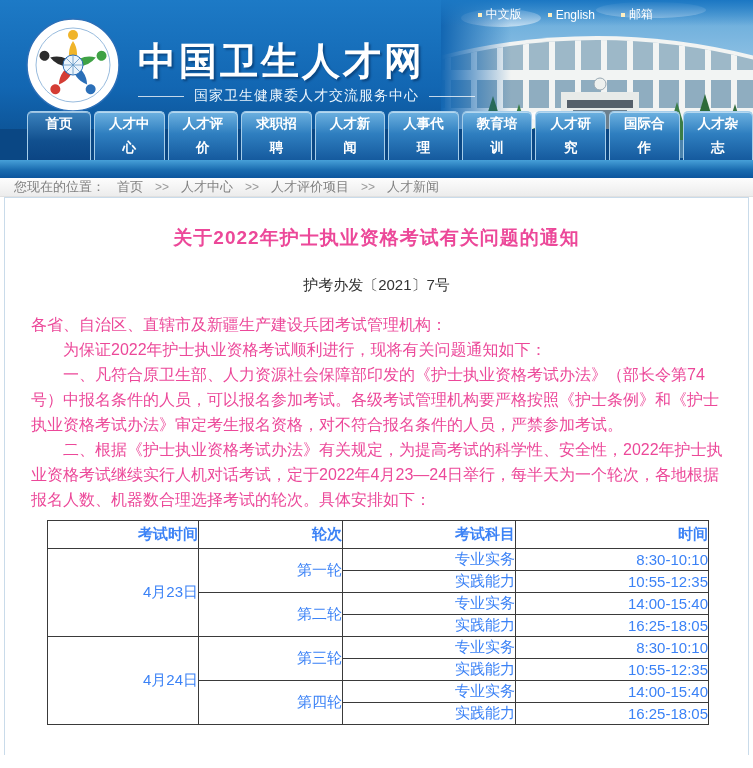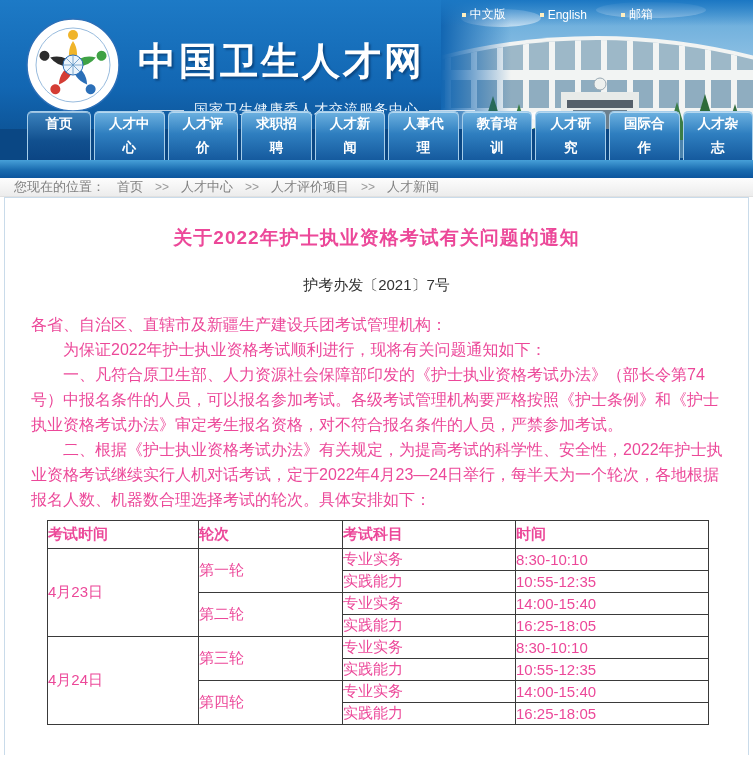--- a/index.html
+++ b/index.html
@@ -4,29 +4,29 @@
 <style>
   * { margin:0; padding:0; box-sizing:border-box; }
   html,body { background:#ffffff; }
   body { font-family:"Liberation Sans","DejaVu Sans",sans-serif; }
   .page { position:relative; width:753px; height:768px; margin:0 auto; background:#fff; overflow:hidden; }
 
   
   .site-header { position:relative; height:160px;
     background:linear-gradient(180deg,#1d7ac6 0%,#1266b2 55%,#0a4a88 100%); }
   .photo-wrap { position:absolute; top:0; right:0; width:312px; height:158px; }
-  .top-links { position:absolute; top:6px; right:100px; display:flex; gap:34px; z-index:5; }
+  .top-links { position:absolute; top:6px; right:100px; display:flex; gap:26px; z-index:5; }
   .top-link { display:flex; align-items:center; gap:4px; color:#fff; font-size:12px;
     text-decoration:none; cursor:pointer; }
   .dot { width:4px; height:4px; background:#ffefc0; display:inline-block; }
   .logo { position:absolute; left:25px; top:17px; width:96px; height:96px; z-index:4; }
   .brand { position:absolute; left:138px; top:36px; z-index:4; }
   .site-name { color:#ffffff; font-size:38px; font-weight:bold; letter-spacing:3px;
     text-shadow:2px 2px 2px rgba(0,30,70,.45); }
-  .site-sub { margin-top:14px; display:flex; align-items:center; gap:10px; color:#eaf4fc;
+  .site-sub { display:flex; align-items:center; gap:10px; color:#eaf4fc;
     font-size:14px; letter-spacing:1px; }
   .site-sub .line { width:46px; height:1px; background:rgba(255,255,255,.75); }
 
   
   .nav-underlay { position:absolute; left:0; bottom:0; width:672px; height:31px; background:#0a4784; }
   .tabs { position:absolute; left:27px; bottom:0; display:flex; gap:3px; z-index:6; }
   .tab { display:block; min-width:64px; padding:0 10px; text-align:center; line-height:24px;
     color:#fff; font-size:13.5px; font-weight:bold; text-decoration:none; cursor:pointer;
     border:1px solid #a5cdea; border-bottom:none; border-radius:5px 5px 0 0;
     background:linear-gradient(180deg,#6db1e0 0%,#2f7fc0 45%,#155a9e 100%);
@@ -50,22 +50,22 @@
   .date-band { margin:9px 18px 0 18px; height:26px; line-height:26px; text-align:center;
     background:#f6f6f8; border-top:1px solid #ededef; color:#666; font-size:13px; }
   .doc-number { margin-top:25px; text-align:center; color:#333; font-size:15px; }
   .body-text { margin-top:17px; padding:0 22px 0 26px; color:#ec4899; font-size:16px;
     line-height:25px; }
   .body-text p { text-indent:2em; }
   .body-text p.no-indent { text-indent:0; }
 
   
   table.schedule { margin:8px 0 0 42px; border-collapse:collapse; table-layout:fixed; }
-  table.schedule th, table.schedule td { border:1.5px solid #3a3a3a; text-align:left;
-    vertical-align:middle; color:#ec4899; font-size:15px; padding:0; }
+  table.schedule th, table.schedule td { border:1.5px solid #3a3a3a; text-align:right;
+    vertical-align:middle; color:#3b82f6; font-size:15px; padding:0; }
   table.schedule th { height:28px; font-weight:bold; }
   table.schedule td { height:22px; font-weight:normal; }
   col.c-date{ width:151px; } col.c-round{ width:144px; } col.c-subj{ width:173px; } col.c-time{ width:193px; }
 </style>
 </head>
 <body>
 
 <div class="page">
 
   <header class="site-header">

